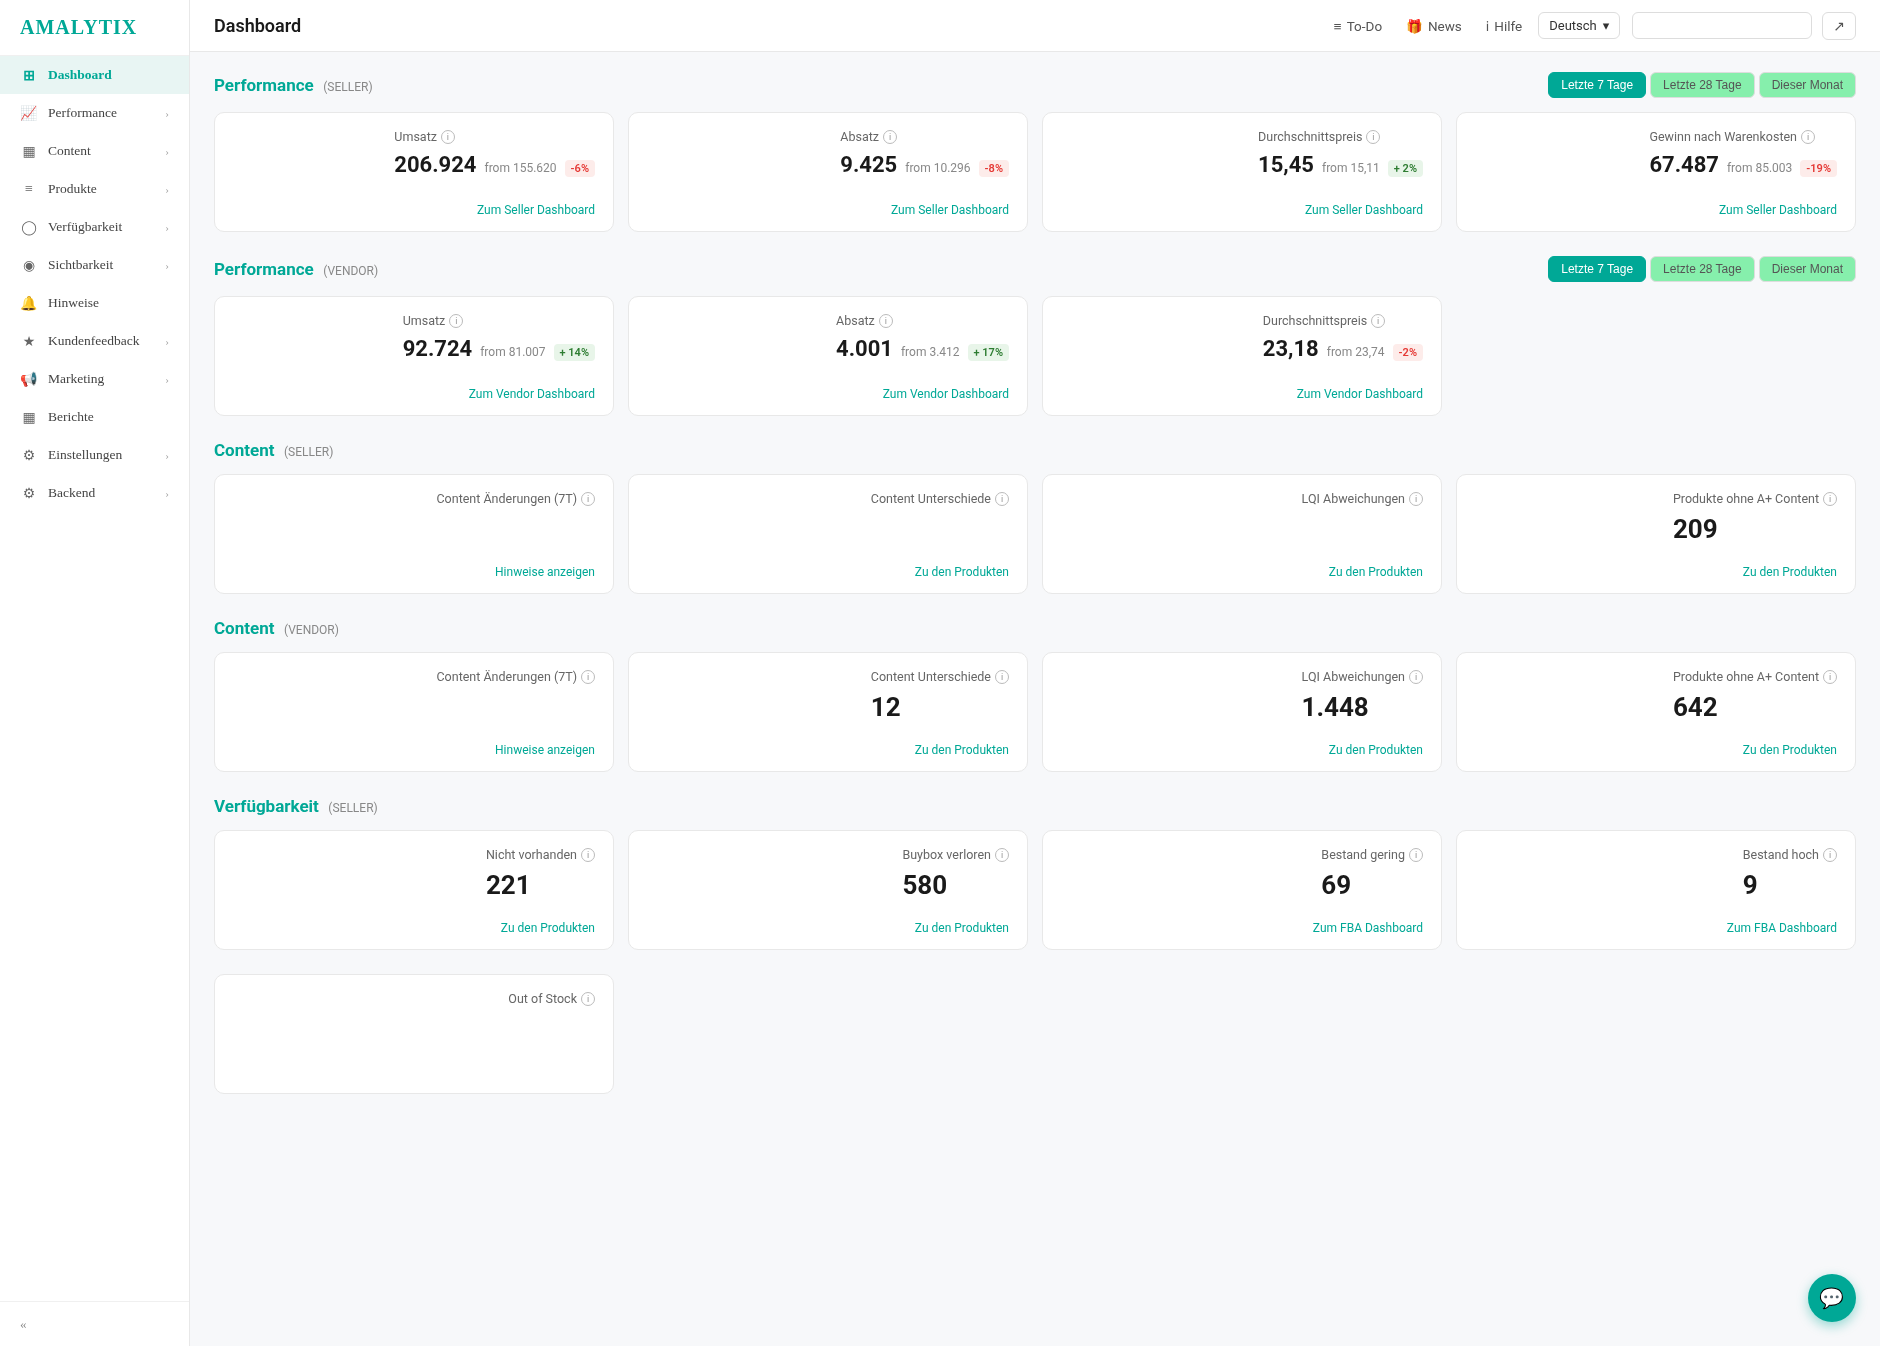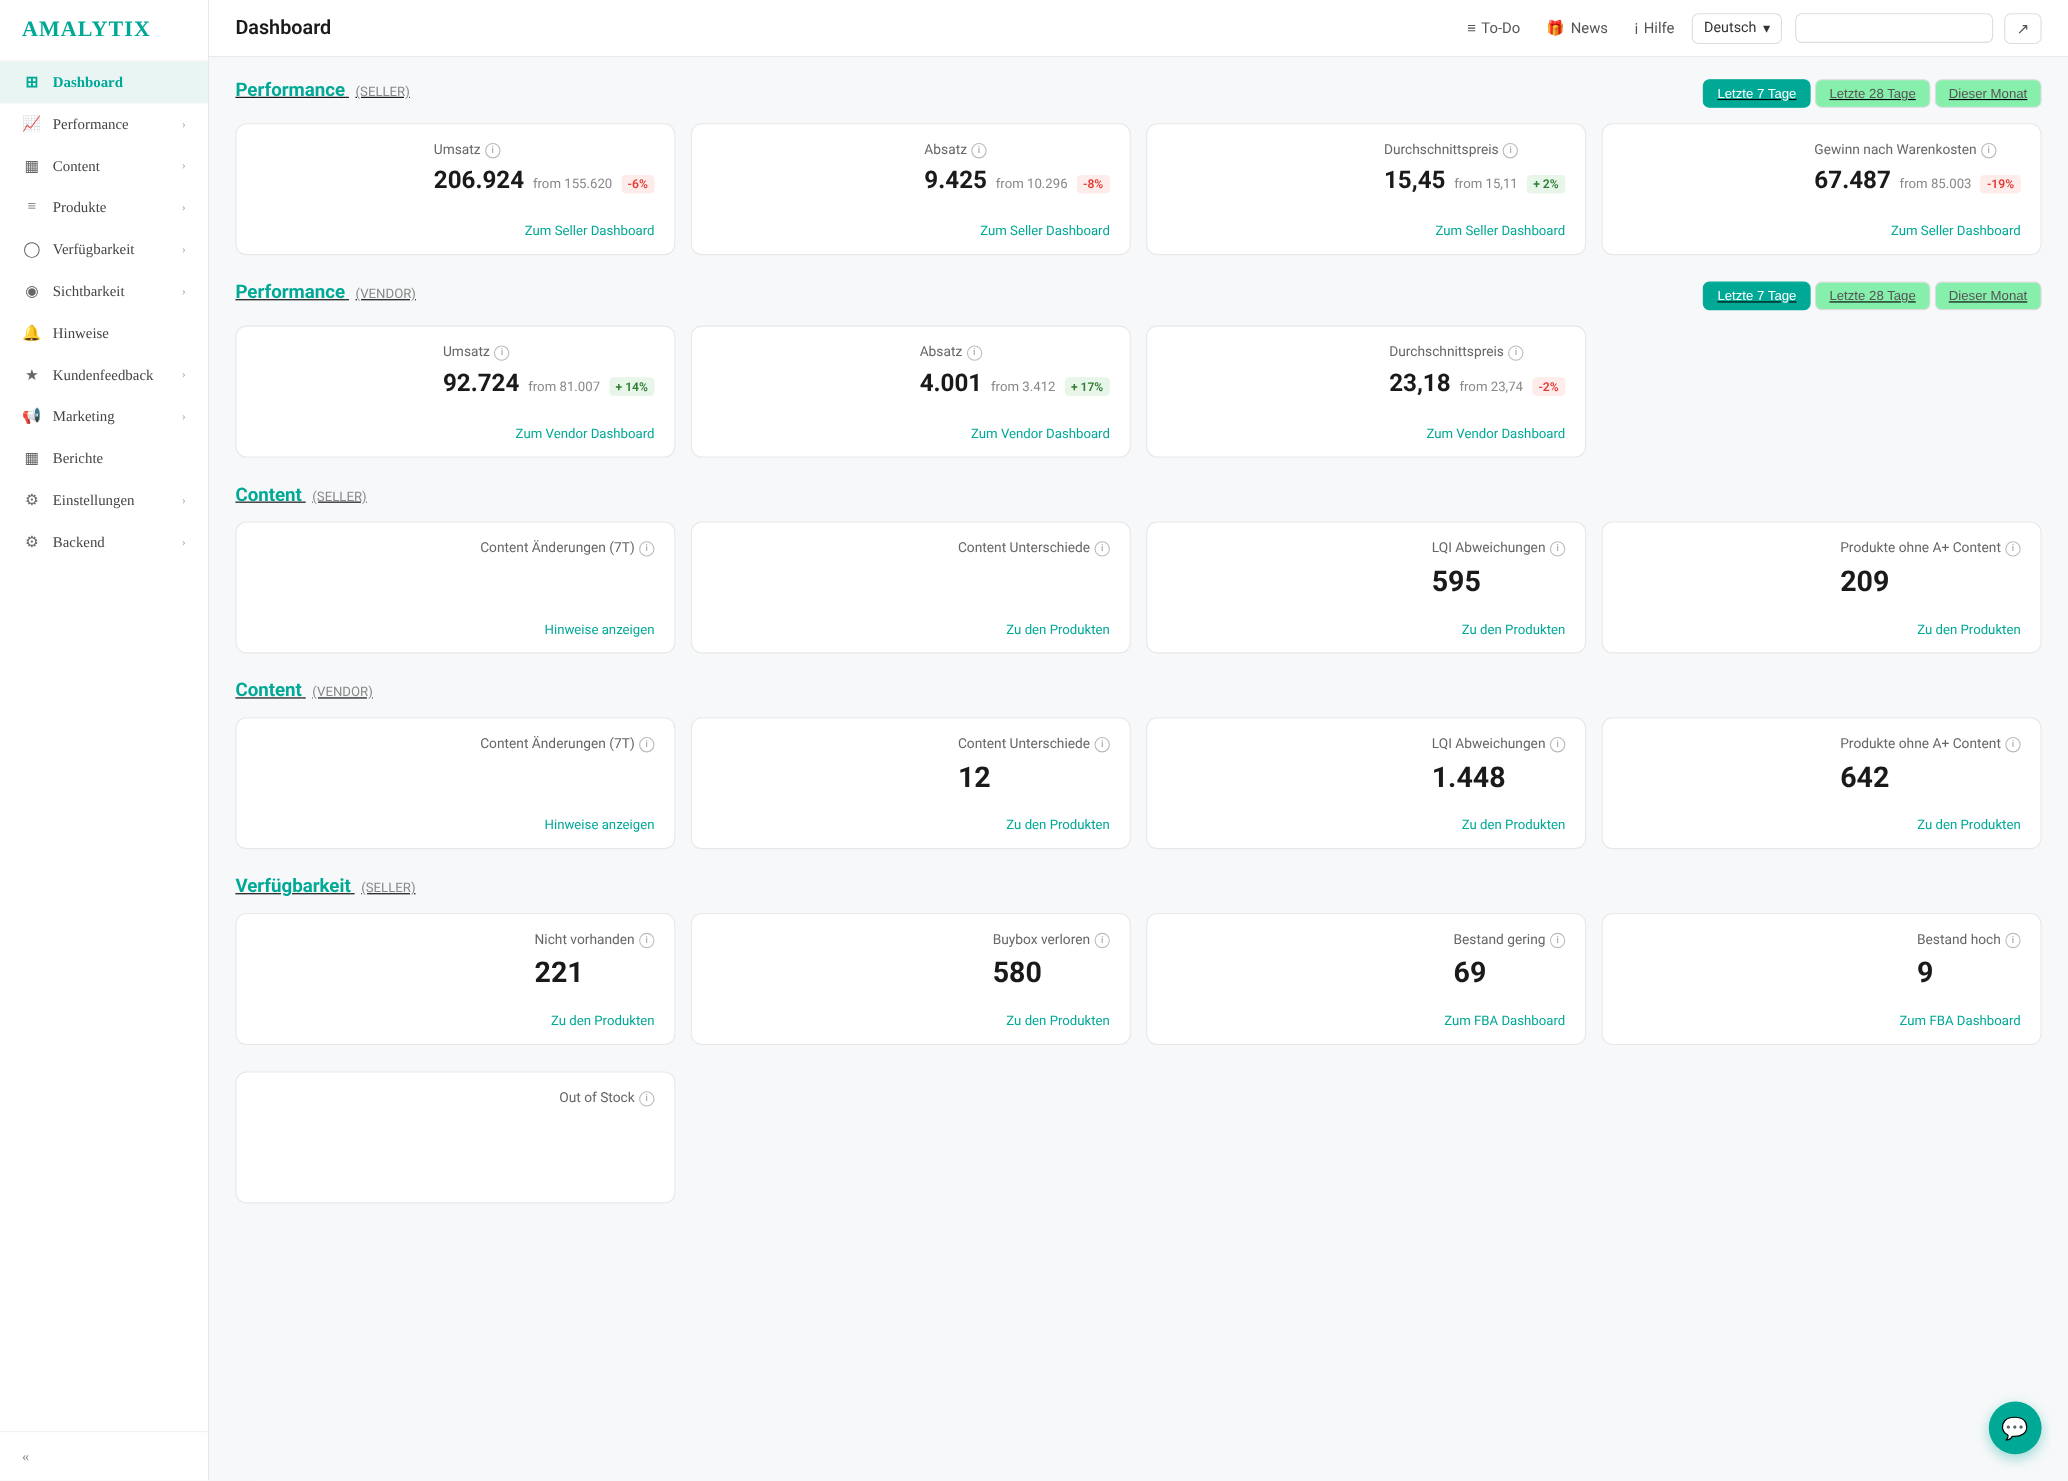--- a/index.html
+++ b/index.html
@@ -25,21 +25,21 @@
     .topbar-nav-item { display: flex; align-items: center; gap: 5px; color: #555; font-size: 13.5px; cursor: pointer; }
     .lang-select { display: flex; align-items: flex-start; gap: 6px; border: 1px solid #ddd; border-radius: 6px; padding: 5px 10px; font-size: 13px; cursor: pointer; color: #333; margin-right: 12px; }
     .search-box { border: 1px solid #ddd; border-radius: 6px; padding: 5px 12px; font-size: 13px; width: 180px; color: #333; margin-right: 10px; }
     .export-btn { background: none; border: 1px solid #ddd; border-radius: 6px; padding: 5px 10px; cursor: pointer; color: #555; font-size: 14px; }
 
     
     .content { flex: 1; overflow-y: auto; padding: 20px 24px; background: #f7f8fa; }
 
     
     .section { margin-bottom: 24px; }
-    .section-header { display: flex; align-items: flex-start; justify-content: space-between; margin-bottom: 14px; text-decoration: underline; }
+    .section-header { display: flex; align-items: center; justify-content: space-between; margin-bottom: 14px; }
     .section-title { font-size: 17px; font-weight: 700; color: #00a896; }
     .section-subtitle { font-size: 12px; font-weight: 400; color: #888; margin-left: 6px; }
     .time-buttons { display: flex; gap: 4px; }
     .time-btn { padding: 5px 12px; border: 1px solid #ddd; border-radius: 6px; background: #86efac; font-size: 12px; cursor: pointer; color: #555; }
     .time-btn.active { background: #00a896; color: #fff; border-color: #00a896; margin-left: 22px; }
 
     
     .cards-grid { display: grid; grid-template-columns: repeat(4, 1fr); gap: 14px; }
     .card { background: #fff; border: 1px solid #e8e8e8; border-radius: 10px; padding: 16px 18px 14px; min-height: 120px; display: flex; flex-direction: column; justify-content: space-between; align-items: flex-end; }
     .card-label { font-size: 12.5px; color: #666; margin-bottom: 8px; display: flex; align-items: center; gap: 4px; }
@@ -335,21 +335,20 @@
 
       </div>
       <a class="card-link">Zu den Produkten</a>
     </div>
           <div class="card">
       <div>
         <div class="card-label">
           LQI Abweichungen
           <span class="card-info">i</span>
         </div>
-        <div class="card-big-value">595</div>
       </div>
       <a class="card-link">Zu den Produkten</a>
     </div>
           <div class="card">
       <div>
         <div class="card-label">
           Produkte ohne A+ Content
           <span class="card-info">i</span>
         </div>
         <div class="card-big-value">209</div>

